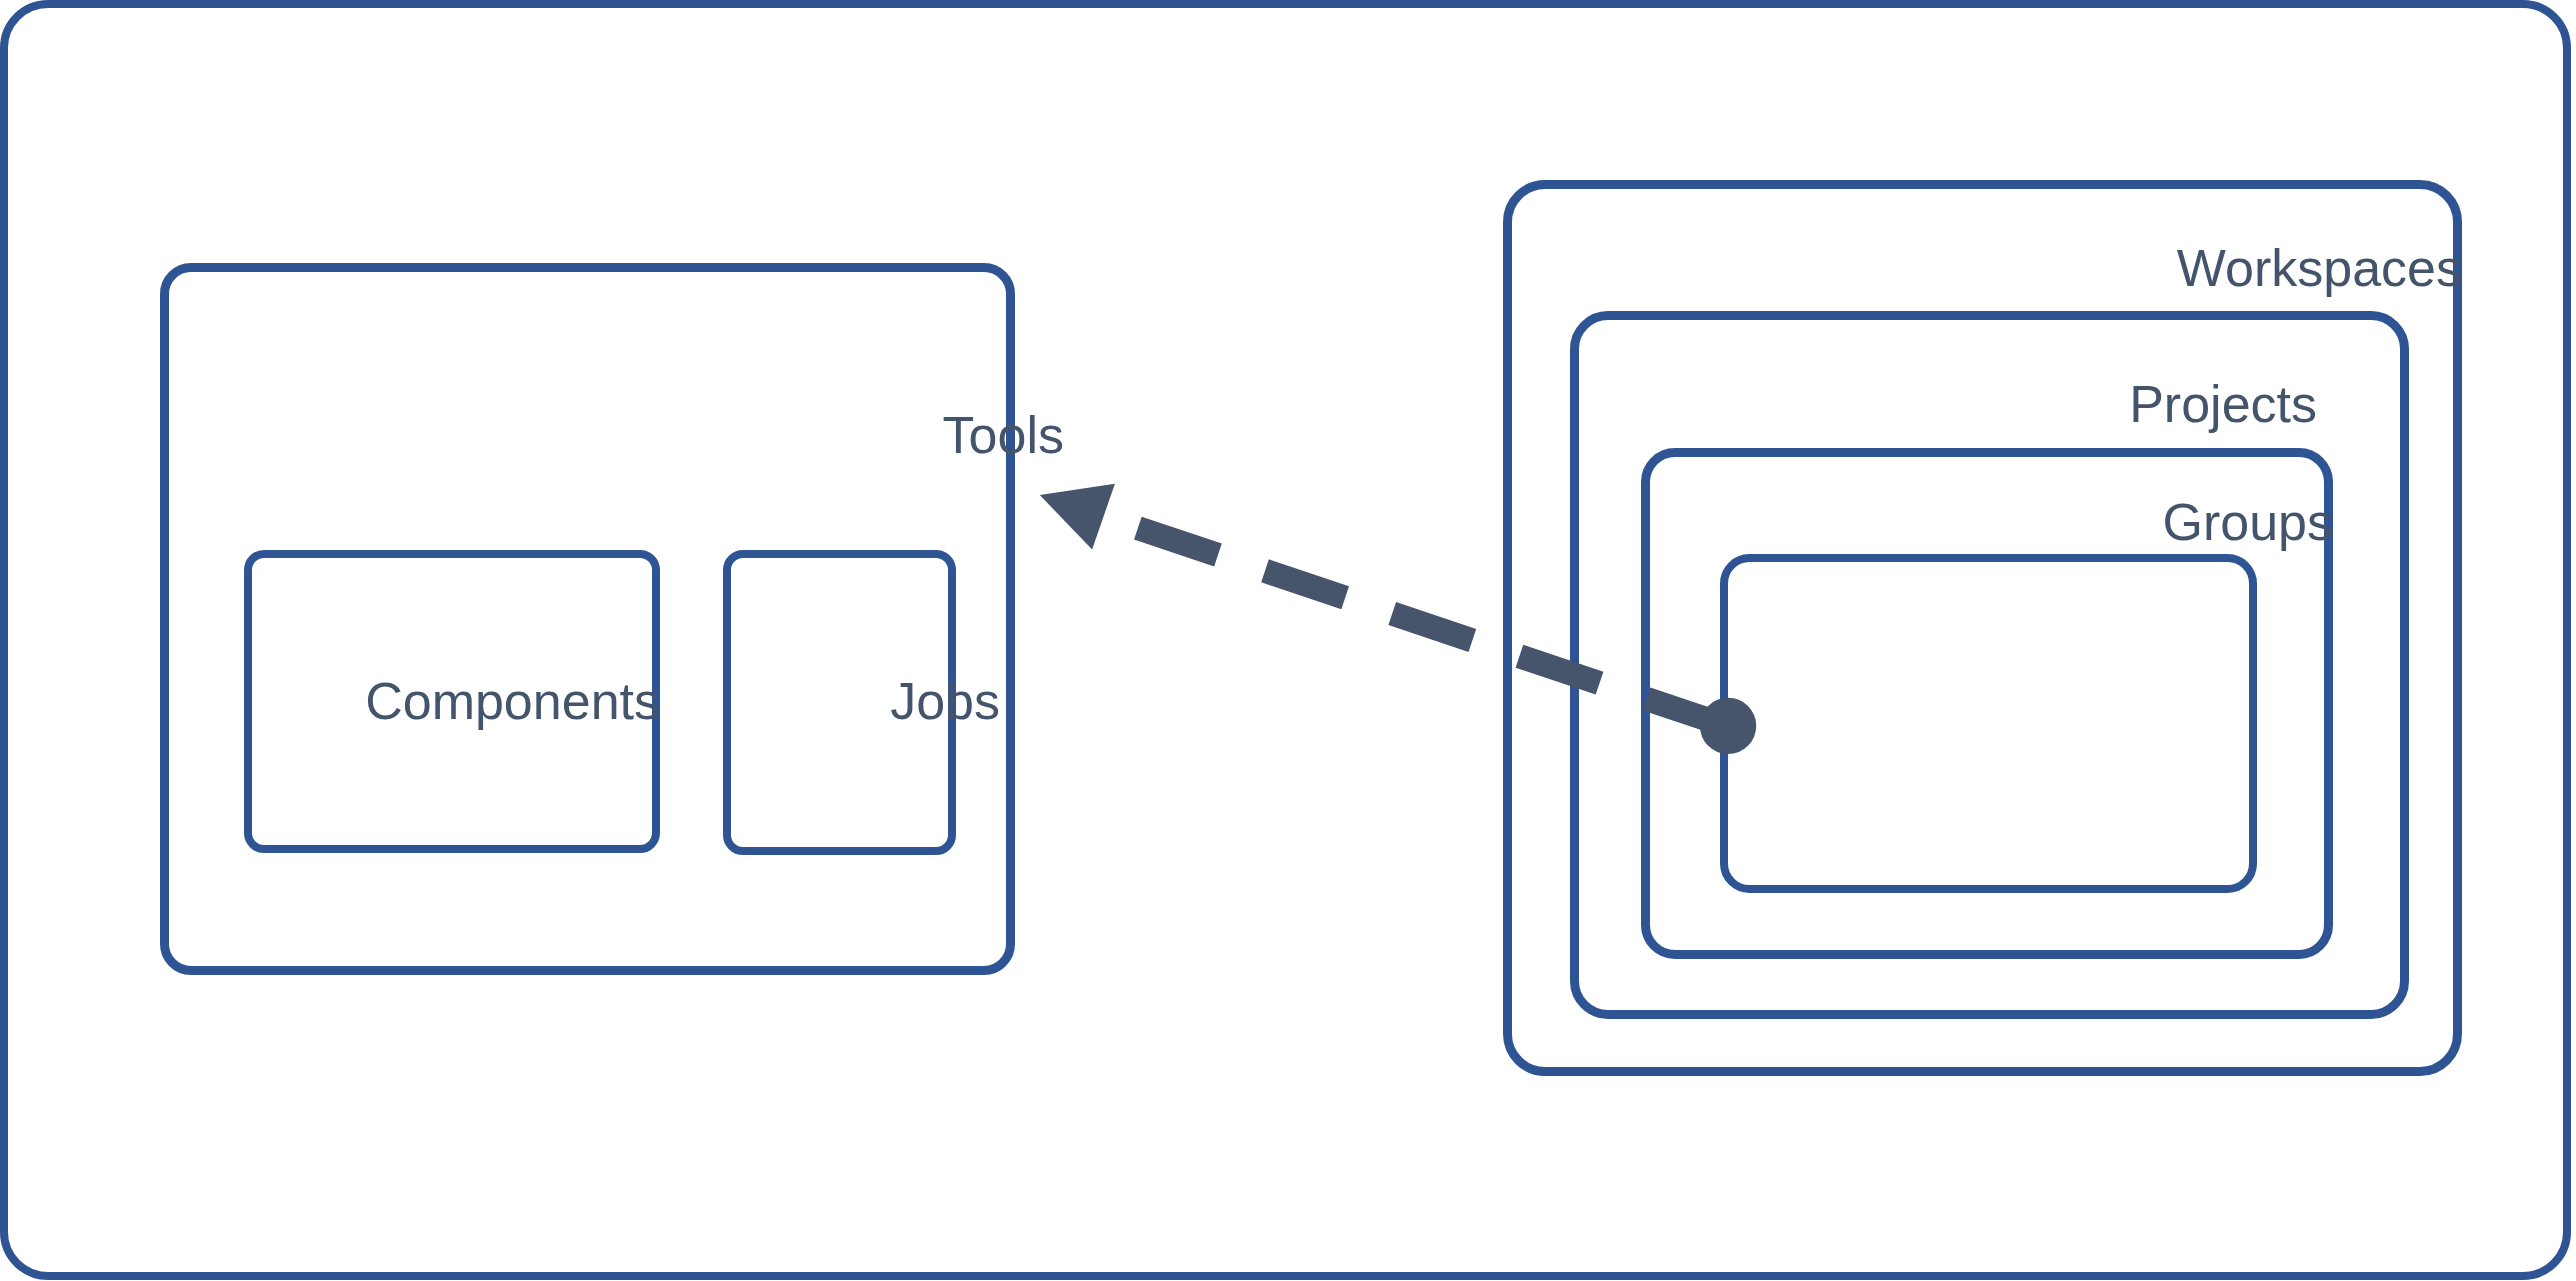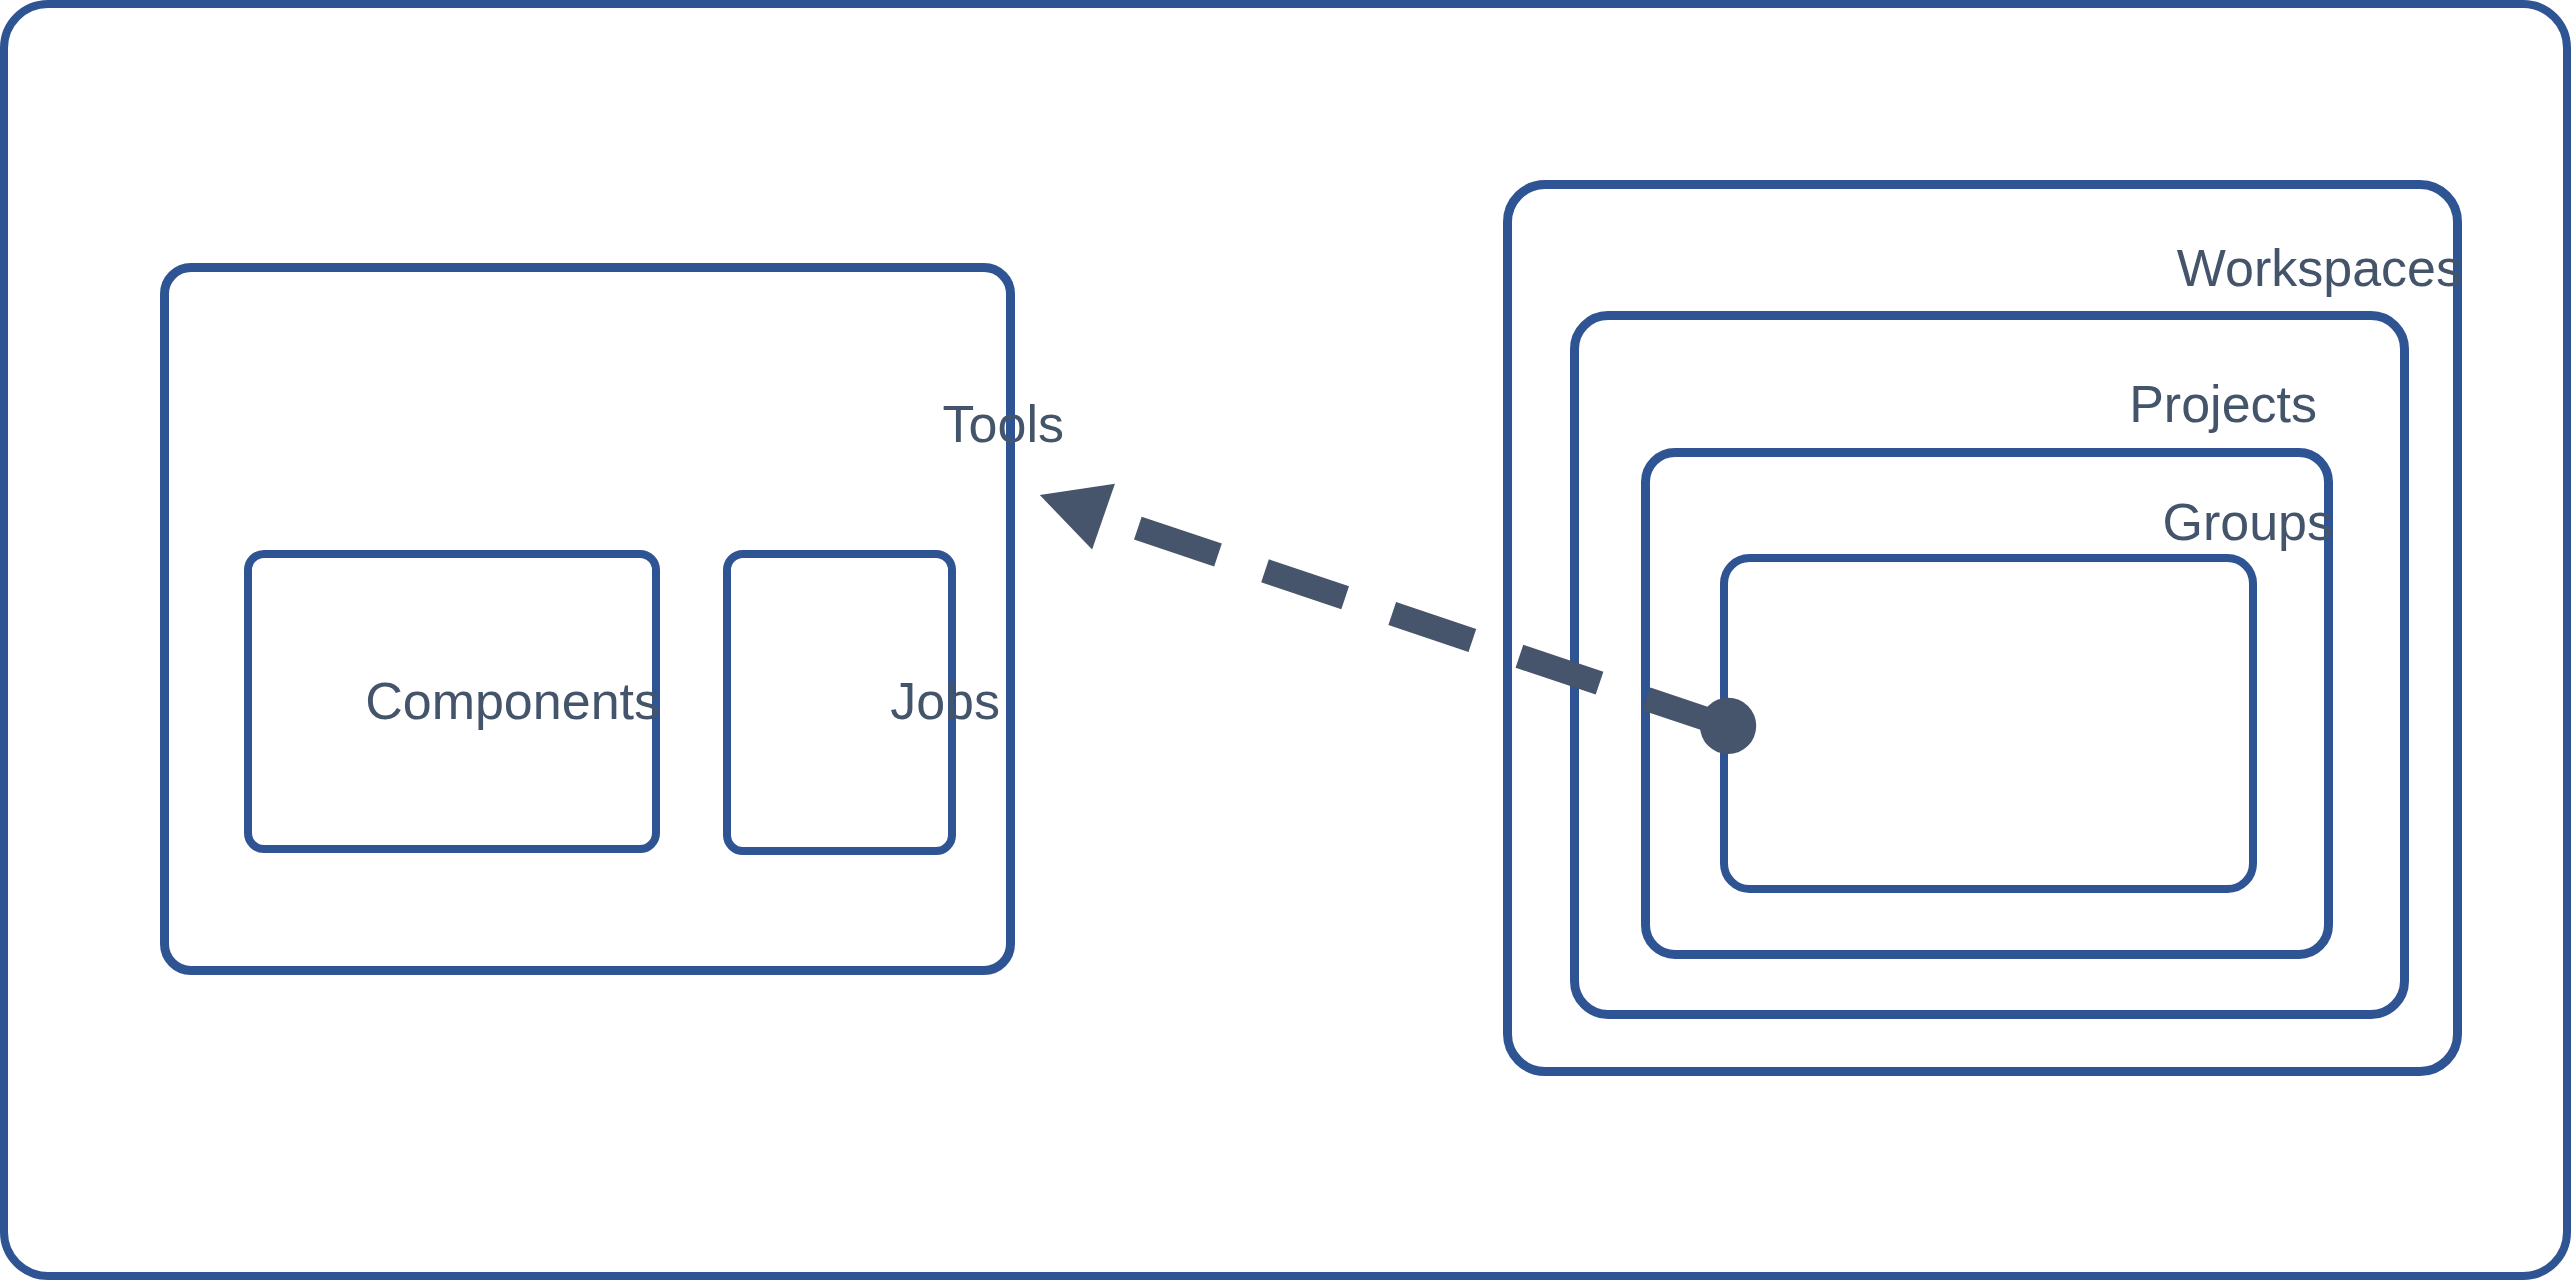--- a/index.html
+++ b/index.html
@@ -34,21 +34,21 @@
   
   #tools-box{left:160px;top:263px;width:855px;height:712px;border-radius:31px;}
   #components-box{left:244px;top:550px;width:416px;height:303px;border-width:8.7px;border-radius:20px;}
   #jobs-box{left:723px;top:550px;width:233px;height:305px;border-width:8.7px;border-radius:20px;}
   
   #workspaces-box{left:1503px;top:180px;width:959px;height:896px;border-radius:42px;}
   #projects-box{left:1570px;top:311px;width:839px;height:708px;border-radius:38px;}
   #groups-box{left:1641px;top:448px;width:692px;height:511px;border-radius:34px;}
   #scenarios-box{left:1720px;top:554px;width:537px;height:339px;border-width:8.7px;border-radius:29.5px;}
   
-  #tools-label{left:160px;width:904px;top:398px;}
+  #tools-label{left:160px;width:904px;top:409px;}
   #components-label{left:244px;width:416px;top:675px;}
   #jobs-label{left:723px;width:277px;top:675px;}
   #workspaces-label{left:1503px;width:959px;top:242px;}
   #projects-label{left:1478px;width:839px;top:378px;}
   #groups-label{left:1641px;width:692px;top:484px;margin-top:12px;}
   #scenarios-label{left:1720px;width:537px;top:702px;}
   
   #connector-svg{position:absolute;left:0;top:0;width:2576px;height:1282px;pointer-events:none;}
   .connector-line{stroke:var(--connector);stroke-width:36;stroke-dasharray:126 74;fill:none;}
   .connector-dot{fill:var(--connector);}

